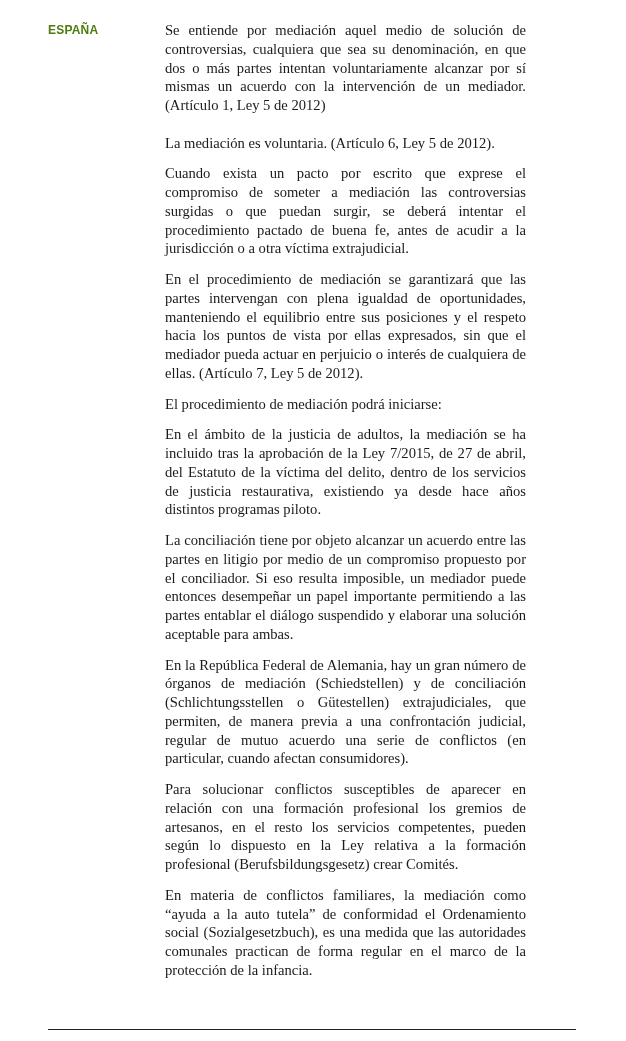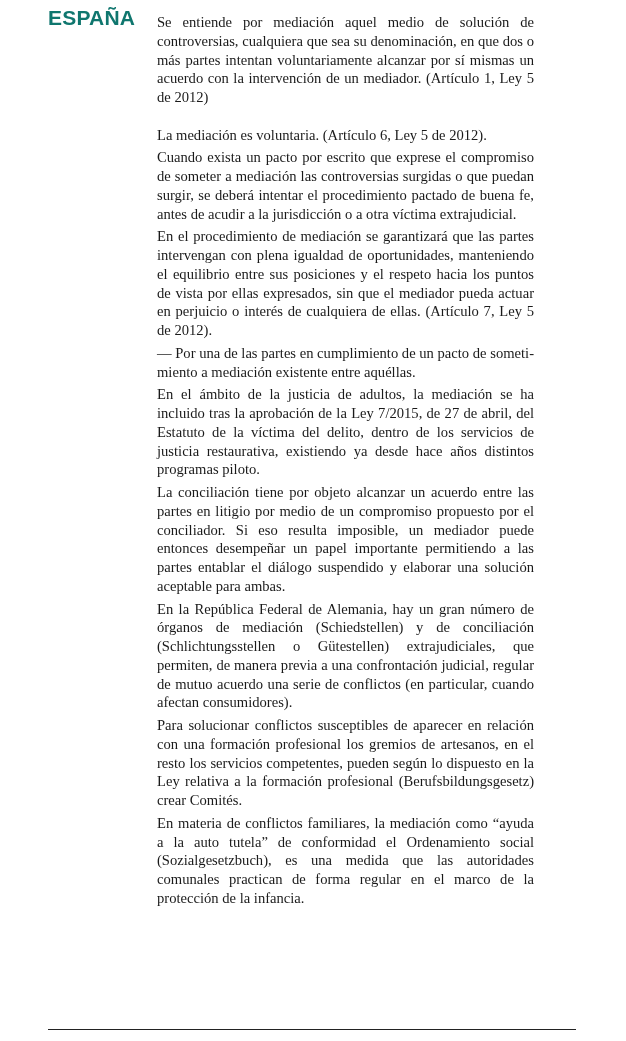--- a/index.html
+++ b/index.html
@@ -10,41 +10,41 @@
     body {
       width: 626px;
       height: 1041px;
       position: relative;
       overflow: hidden;
       color: #1a1a1a;
     }
     .country-label {
       position: absolute;
       left: 48px;
-      top: 6px;
+      top: 23px;
       font-family: "Liberation Sans", sans-serif;
       font-weight: bold;
-      font-size: 21px;
+      font-size: 12px;
       letter-spacing: 0.2px;
-      color: #0f766e;
+      color: #4d7c0f;
     }
     .body-col {
       position: absolute;
       left: 153px;
       top: 9px;
       width: 385px;
       font-family: "Liberation Serif", serif;
       font-size: 14.6px;
       line-height: 18.75px;
       text-align: justify;
       hyphens: manual;
       color: #1a1a1a;
     }
     .body-col p {
-      margin: 4px;
+      margin: 12px;
     }
     .body-col p.gap-after {
       margin-bottom: 18.75px;
     }
     .bottom-rule {
       position: absolute;
       left: 48px;
       top: 1029px;
       width: 528px;
       height: 0;
@@ -54,21 +54,21 @@
 </head>
 <body>
 
 <div class="country-label">ESPAÑA</div>
 
 <div class="body-col">
   <p class="gap-after">Se entiende por mediación aquel medio de solución de controver­sias, cualquiera que sea su denominación, en que dos o más partes intentan voluntariamente alcanzar por sí mismas un acuerdo con la intervención de un mediador. (Artículo 1, Ley 5 de 2012)</p>
   <p>La mediación es voluntaria. (Artículo 6, Ley 5 de 2012).</p>
   <p>Cuando exista un pacto por escrito que exprese el compromiso de someter a mediación las controversias surgidas o que puedan sur­gir, se deberá intentar el procedimiento pactado de buena fe, antes de acudir a la jurisdicción o a otra víctima extrajudicial.</p>
   <p>En el procedimiento de mediación se garantizará que las partes in­tervengan con plena igualdad de oportunidades, manteniendo el equilibrio entre sus posiciones y el respeto hacia los puntos de vista por ellas expresados, sin que el mediador pueda actuar en perjuicio o interés de cualquiera de ellas. (Artículo 7, Ley 5 de 2012).</p>
-  <p>— Por una de las partes en cumplimiento de un pacto de someti­miento a mediación existente entre aquéllas.</p>
+  <p>El procedimiento de mediación podrá iniciarse:</p>
   <p>En el ámbito de la justicia de adultos, la mediación se ha incluido tras la aprobación de la Ley 7/2015, de 27 de abril, del Estatuto de la víctima del delito, dentro de los servicios de justicia restaurati­va, existiendo ya desde hace años distintos programas piloto.</p>
   <p>La conciliación tiene por objeto alcanzar un acuerdo entre las partes en litigio por medio de un compromiso propuesto por el conciliador. Si eso resulta imposible, un mediador puede entonces desempeñar un papel importante permitiendo a las partes entablar el diálogo suspendido y elaborar una solución aceptable para ambas.</p>
   <p>En la República Federal de Alemania, hay un gran número de ór­ganos de mediación (Schiedstellen) y de conciliación (Schlich­tungsstellen o Gütestellen) extrajudiciales, que permiten, de manera previa a una confrontación judicial, regular de mutuo acuerdo una serie de conflictos (en particular, cuando afectan con­sumidores).</p>
   <p>Para solucionar conflictos susceptibles de aparecer en relación con una formación profesional los gremios de artesanos, en el resto los servicios competentes, pueden según lo dispuesto en la Ley relati­va a la formación profesional (Berufsbildungsgesetz) crear Co­mités.</p>
   <p>En materia de conflictos familiares, la mediación como “ayuda a la auto tutela” de conformidad el Ordenamiento social (Sozialge­setzbuch), es una medida que las autoridades comunales practican de forma regular en el marco de la protección de la infancia.</p>
 </div>
 
 <div class="bottom-rule"></div>
 
 </body></html>

